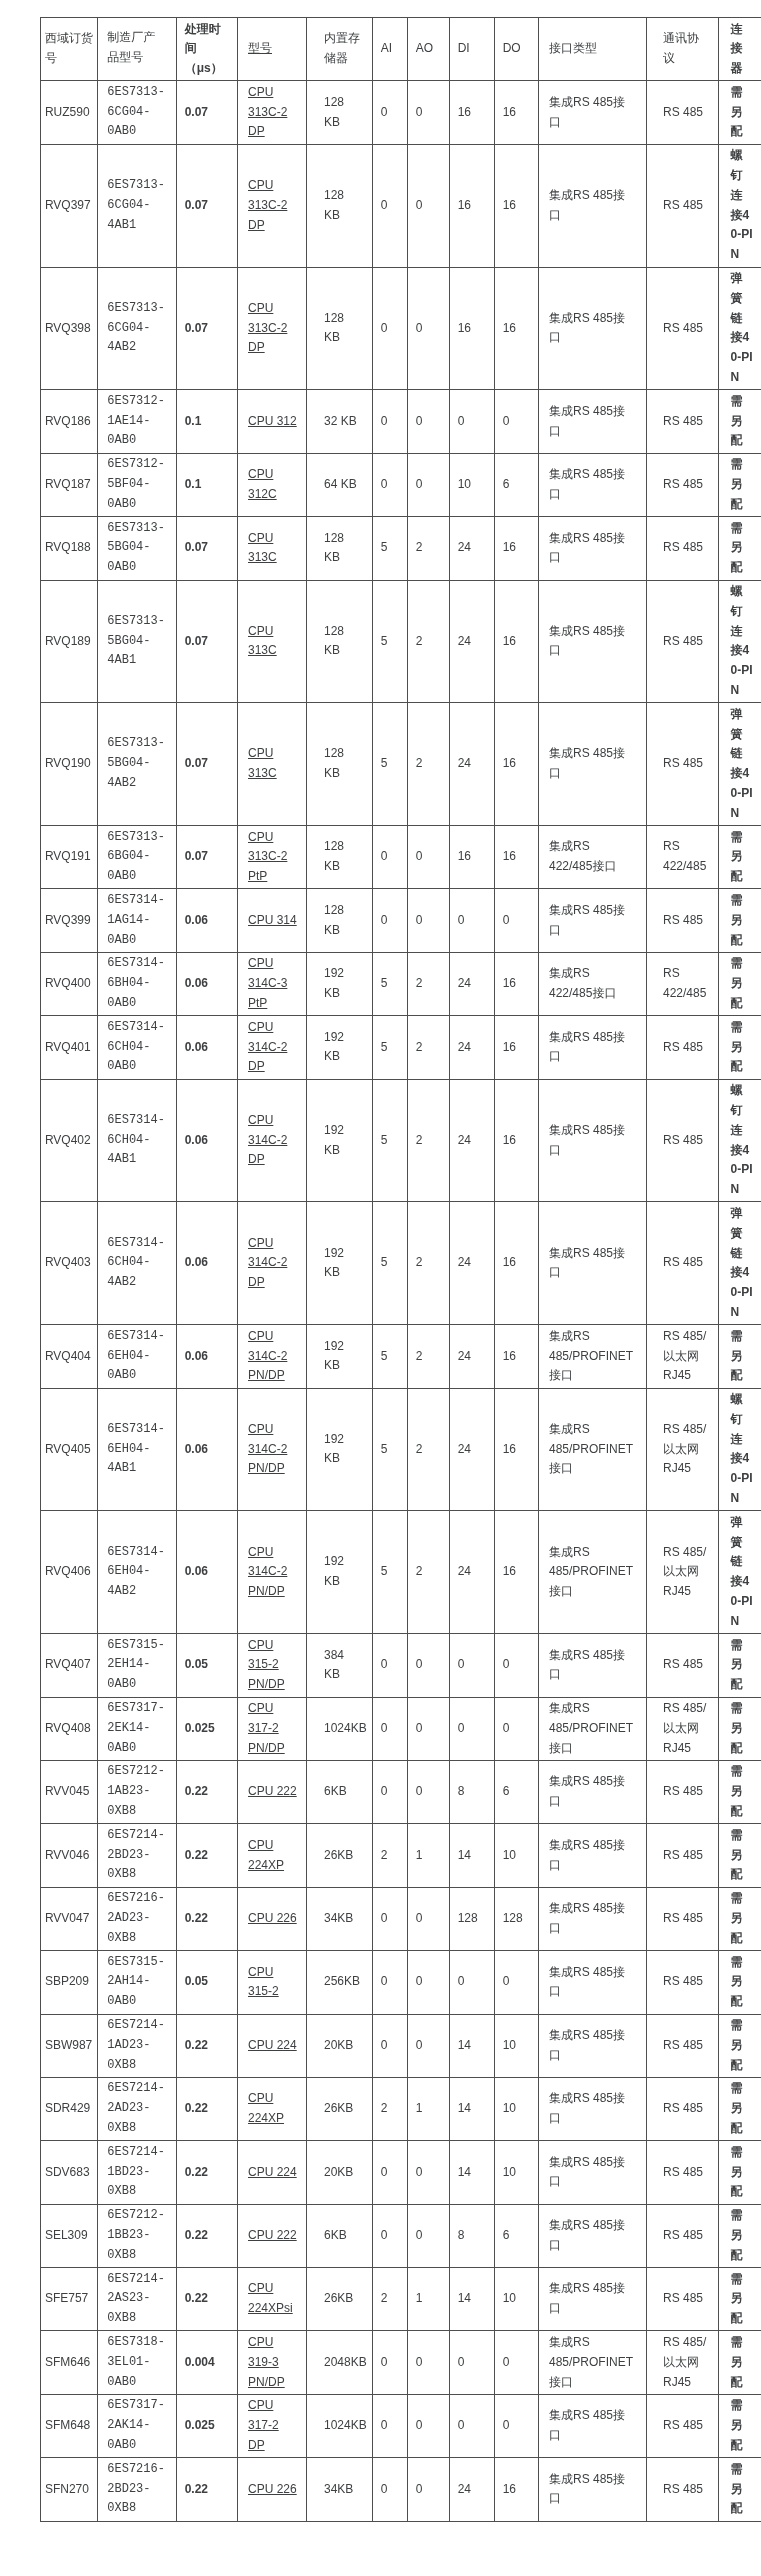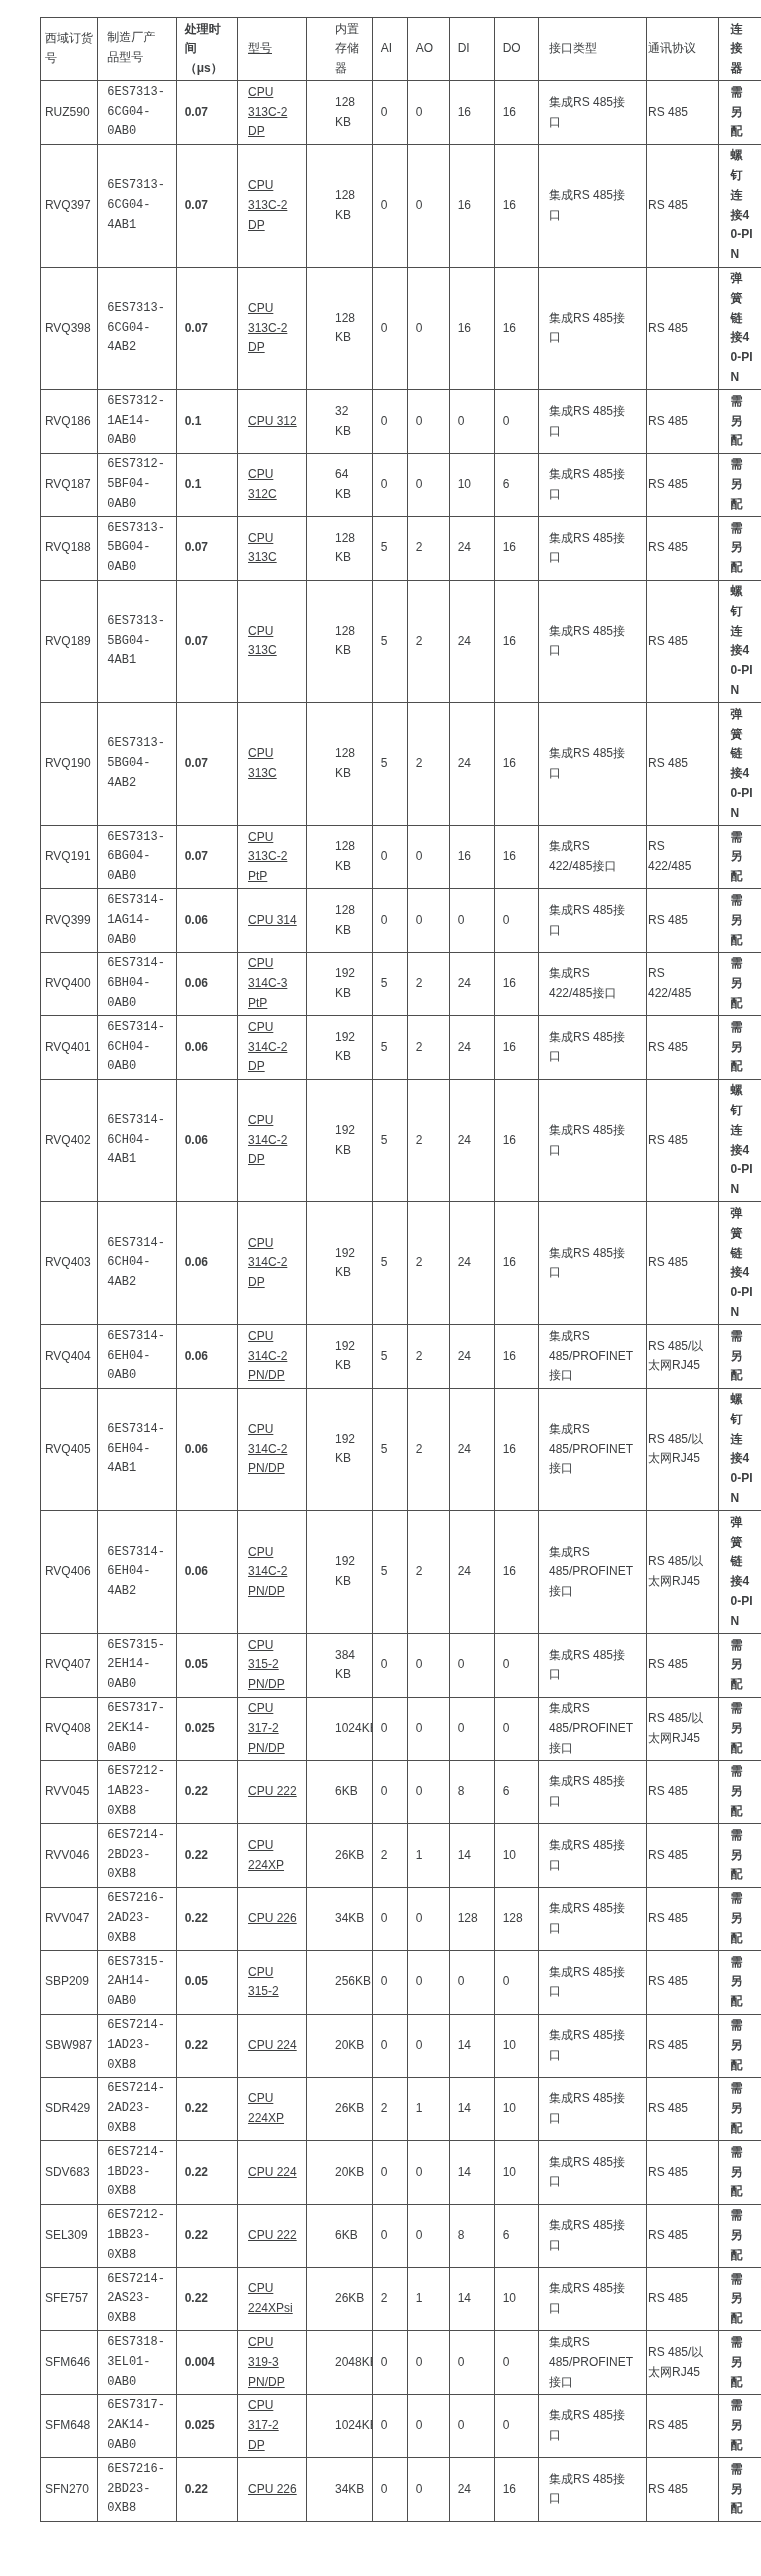--- a/index.html
+++ b/index.html
@@ -37,23 +37,23 @@
   
   col.c0{width:57px;}  col.c1{width:79px;} col.c2{width:61px;}
   col.c3{width:69px;}  col.c4{width:66px;}  col.c5{width:35px;}
   col.c6{width:42px;}  col.c7{width:45px;}  col.c8{width:44px;}
   col.c9{width:108px;} col.c10{width:72px;} col.c11{width:46px;}
   
   .catalog .c0{padding-left:3.9px;padding-right:3.9px;}
   .catalog .c1{padding-left:9.3px;padding-right:9.3px;font-family:Liberation Mono, monospace;}
   .catalog .c2{padding-left:7.7px;padding-right:7.7px;font-weight:bold;}
   .catalog .c3{padding-left:10px;padding-right:9.3px;text-decoration:underline;}
-  .catalog .c4{padding-left:28px;padding-right:10.8px;}
+  .catalog .c4{padding-left:17px;padding-right:10.8px;}
   .catalog .c9{padding-left:10px;padding-right:16px;}
-  .catalog .c10{padding-left:1px;padding-right:10.8px;}
+  .catalog .c10{padding-left:16px;padding-right:10.8px;}
   .catalog .c11{padding-left:11.6px;padding-right:10.8px;word-break:break-all;font-weight:bold;}
 </style>
 </head>
 <body>
 
 <table class="catalog">
   <colgroup>
     <col class="c0">
       <col class="c1">
       <col class="c2">

